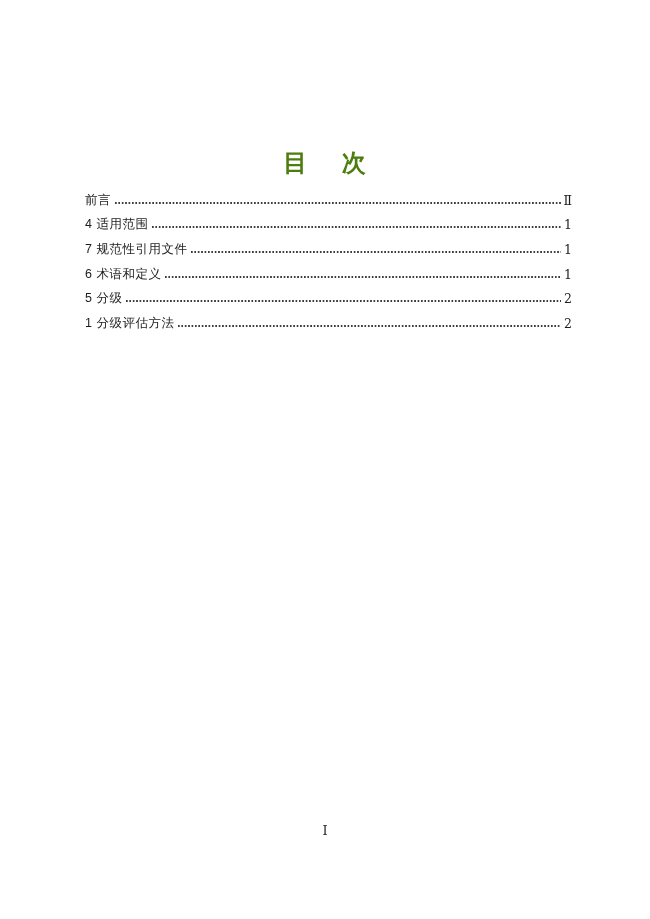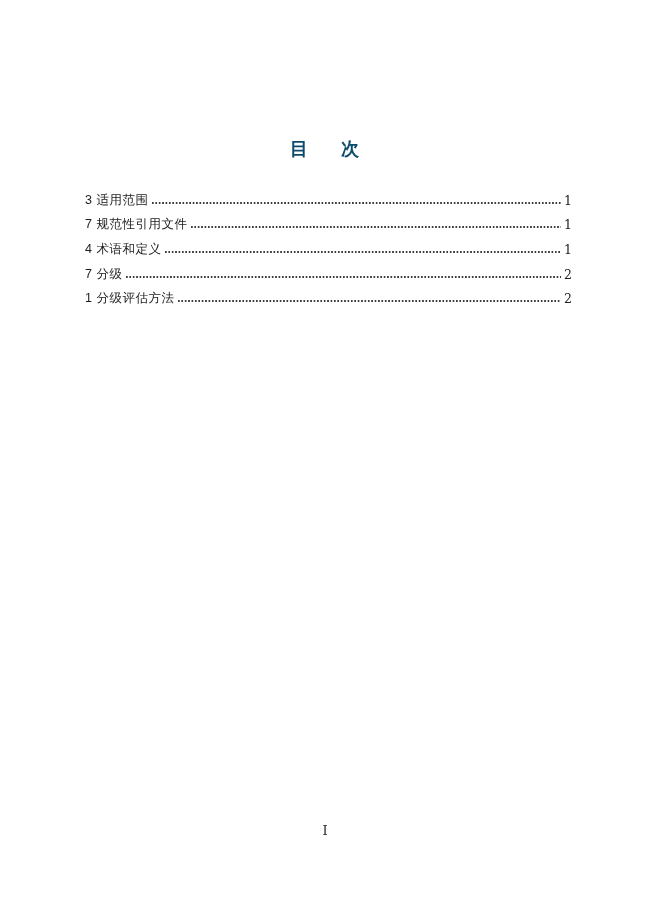--- a/index.html
+++ b/index.html
@@ -11,28 +11,28 @@
     position: relative;
     width: 650px;
     height: 919px;
     background: #ffffff;
     overflow: hidden;
     font-family: "Liberation Sans", "DejaVu Sans", sans-serif;
     color: #1d1d1d;
   }
   .doc-title {
     position: absolute;
-    top: 139px;
+    top: 153px;
     left: 0;
     width: 100%;
     text-align: center;
-    font-size: 18px;
+    font-size: 24px;
     line-height: 20px;
     font-weight: bold;
-    color: #0c4a6e;
+    color: #4d7c0f;
     word-spacing: 26px;
     letter-spacing: 1px;
   }
   .toc {
     position: absolute;
     top: 186px;
     left: 85px;
     right: 78px;
   }
   .toc-row {
@@ -81,41 +81,46 @@
 </style>
 </head>
 <body>
 
 <div class="page">
 
   <div class="doc-title">目 次</div>
 
   <div class="toc">
 
+    <div class="toc-row">
+      <span class="toc-label">前言</span>
+      <span class="leader"></span>
+      <span class="toc-page">Ⅱ</span>
+    </div>
 
     <div class="toc-row">
-      <span class="toc-label">3 适用范围</span>
+      <span class="toc-label">4 适用范围</span>
       <span class="leader"></span>
       <span class="toc-page">1</span>
     </div>
 
     <div class="toc-row">
       <span class="toc-label">7 规范性引用文件</span>
       <span class="leader"></span>
       <span class="toc-page">1</span>
     </div>
 
     <div class="toc-row">
-      <span class="toc-label">4 术语和定义</span>
+      <span class="toc-label">6 术语和定义</span>
       <span class="leader"></span>
       <span class="toc-page">1</span>
     </div>
 
     <div class="toc-row">
-      <span class="toc-label">7 分级</span>
+      <span class="toc-label">5 分级</span>
       <span class="leader"></span>
       <span class="toc-page">2</span>
     </div>
 
     <div class="toc-row">
       <span class="toc-label">1 分级评估方法</span>
       <span class="leader"></span>
       <span class="toc-page">2</span>
     </div>
 

